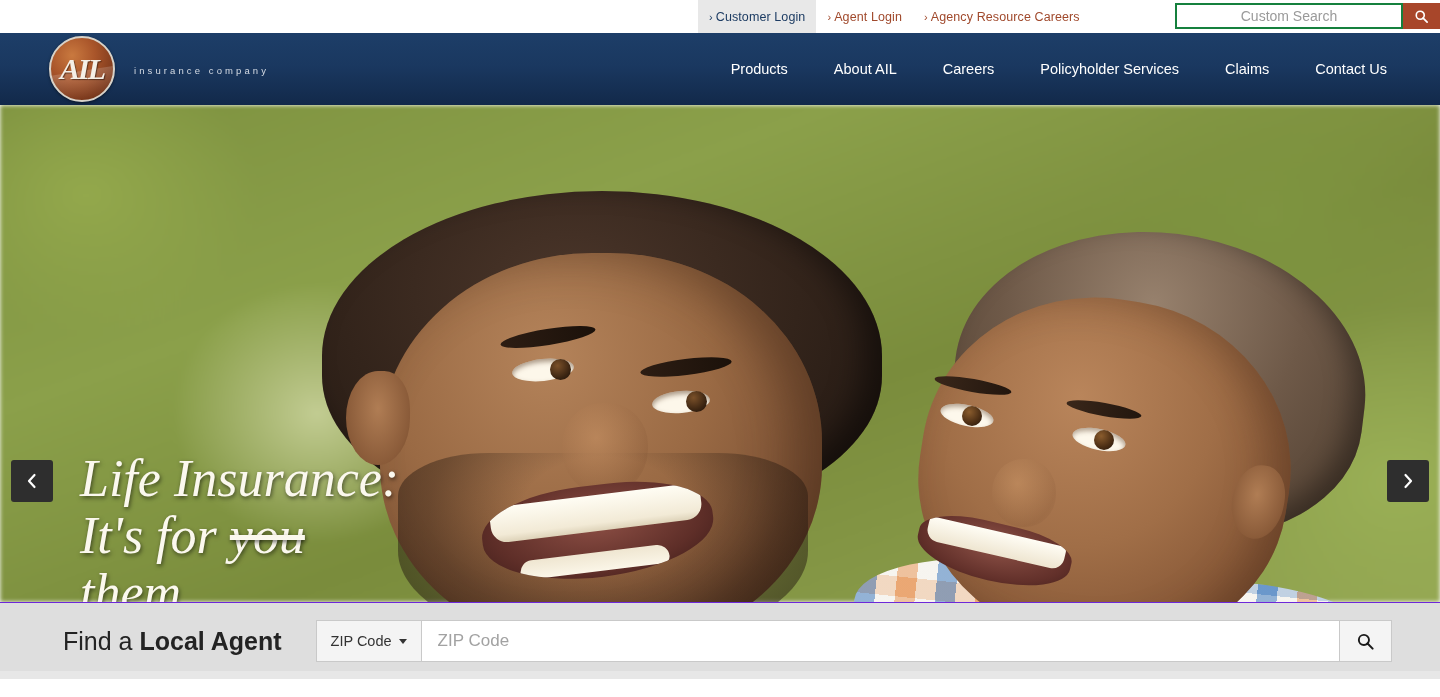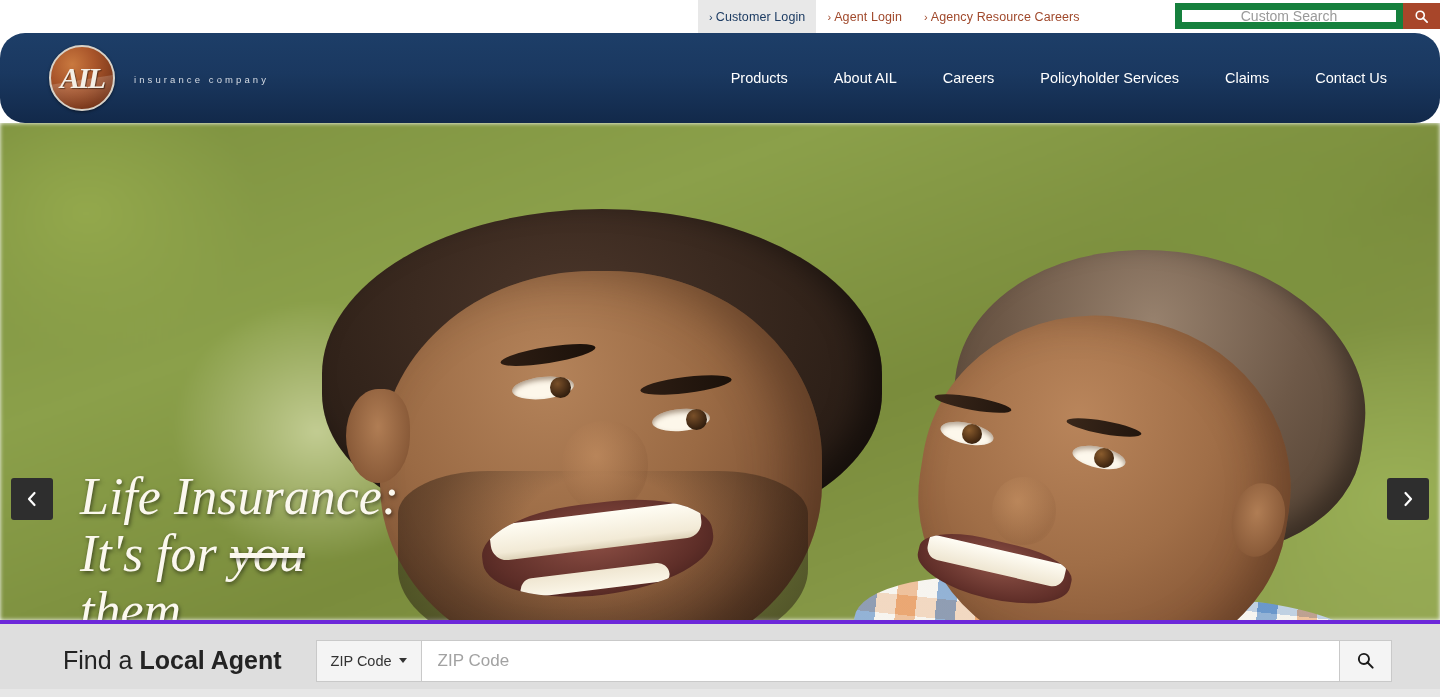--- a/index.html
+++ b/index.html
@@ -24,36 +24,36 @@
   }
   .util-link .caret { color:#a0492c; margin-right:3px; font-size:11px; }
   .util-link.active { background:#e8e8e8; color:#1d3c63; }
   .util-link.active .caret { color:#1d3c63; }
 
   .util-search {
     position:absolute; right:0; top:3px;
     display:flex; align-items:center; height:26px;
   }
   .util-search-input {
-    width:228px; height:26px; border:7px solid #15803d; background:#fff;
+    width:228px; height:26px; border:2px solid #15803d; background:#fff;
     font-family:"Liberation Sans", sans-serif; font-size:14px;
     color:#333; text-align:center; outline:none;
   }
   .util-search-input::placeholder { color:#9a9a9a; }
   .util-search-btn {
     width:37px; height:26px; background:#a8462a; border:none;
     display:flex; align-items:center; justify-content:center; cursor:pointer;
   }
   .util-search-btn svg { width:15px; height:15px; }
 
   
   .site-header {
-    position:relative; width:100%; height:90px;
+    position:relative; width:100%; height:72px;
     background:linear-gradient(to bottom,#1d3e68 0%,#1a3860 45%,#12294a 100%);
-    display:flex; align-items:center;border-radius:25px;
+    display:flex; align-items:center;
   }
   .logo-wrap {
     display:flex; align-items:center; margin-left:49px; cursor:pointer;
     text-decoration:none;
   }
   .logo-badge {
     width:66px; height:66px; border-radius:50%;
     background:radial-gradient(circle at 34% 28%, #c9793f 0%, #a9552a 38%, #7e3a1c 72%, #5d2a14 100%);
     border:2px solid #d8d2c8; position:relative; overflow:hidden;
     display:flex; align-items:center; justify-content:center;
@@ -248,21 +248,21 @@
     cursor:pointer; border-radius:3px; border:none;
   }
   .hero-arrow svg { width:12px; height:16px; }
   .hero-arrow.prev { left:11px; }
   .hero-arrow.next { right:11px; }
 
   
   .agent-bar {
     position:relative; width:100%; height:77px;
     background:#dedede; display:flex; align-items:center;
-    border-top:4px solid #6d28d9;
+    border-top:1px solid #6d28d9;
   }
   .agent-bar::after {
     content:""; position:absolute; left:0; right:0; bottom:0;
     height:8px; background:#e7e7e7;
   }
   .agent-title {
     margin-left:63px; font-size:25px; color:#232323;
     font-weight:300; white-space:nowrap;
   }
   .agent-title b { font-weight:bold; }

